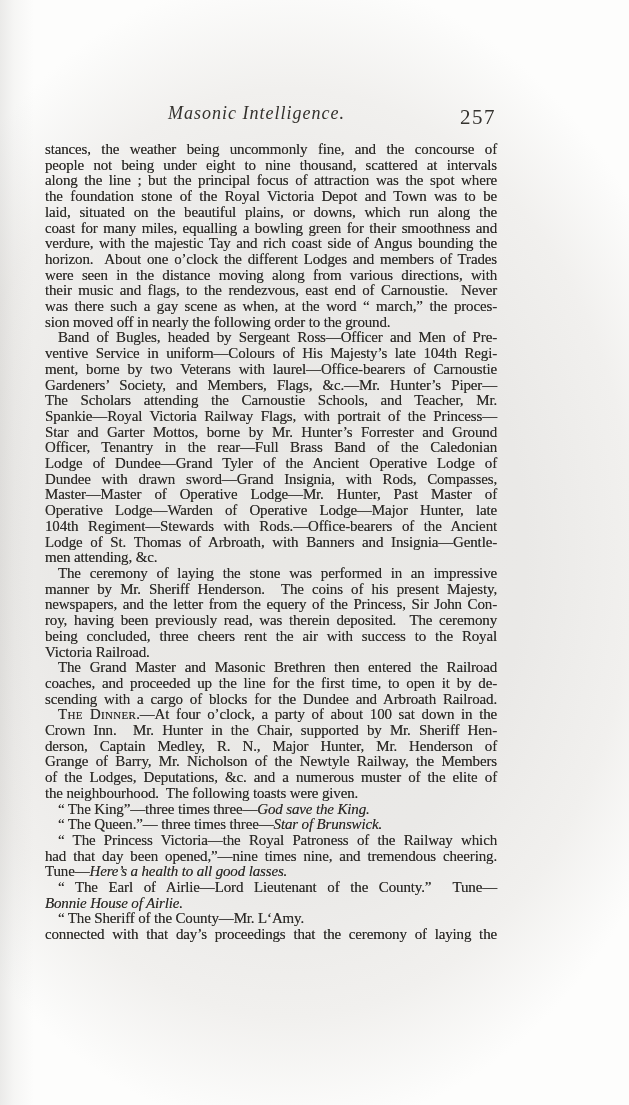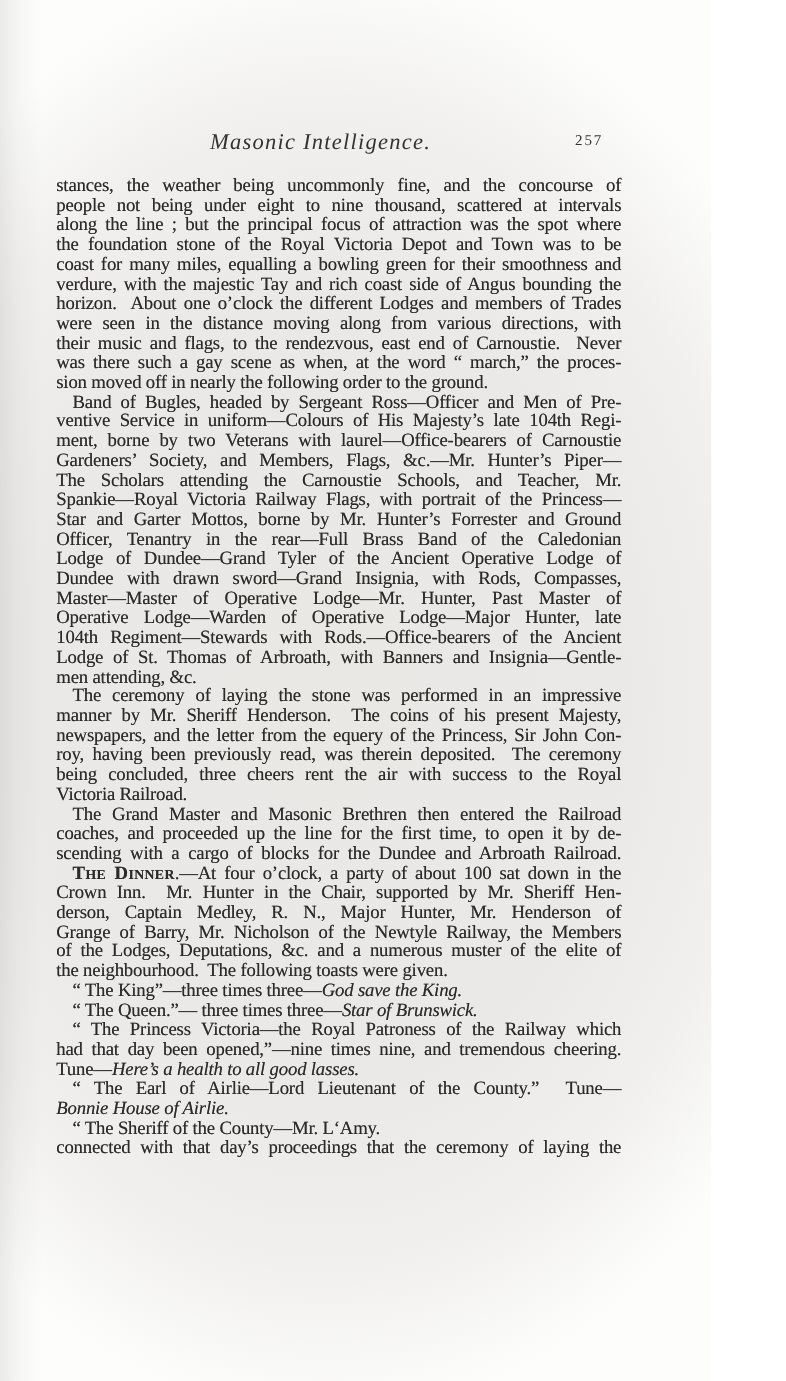--- a/index.html
+++ b/index.html
@@ -2,21 +2,21 @@
 <html><head>
 <meta charset="utf-8">
 <style>
   html, body {
     margin: 0;
     padding: 0;
     background: #ffffff;
   }
   .page {
     position: relative;
-    width: 569px;
+    width: 629px;
     height: 1105px;
     overflow: hidden;
     background:
       radial-gradient(ellipse 430px 580px at 46% 50%,
         #e9e8e5 0%, #eae9e7 55%, #f1f0ee 80%, #fbfbfa 97%, #fdfdfc 100%);
     font-family: "Liberation Serif", "DejaVu Serif", serif;
     color: #2d2b28;
   }
   
   .page::before {
@@ -35,21 +35,21 @@
     font-style: italic;
     font-size: 18px;
     letter-spacing: 1px;
     color: #34322e;
     white-space: nowrap;
   }
   .running-head .page-number {
     position: absolute;
     left: 460px;
     top: 105px;
-    font-size: 12px;
+    font-size: 21px;
     letter-spacing: 1.5px;
     color: #34322e;
   }
   .body-text {
     position: absolute;
     left: 45px;
     top: 142px;
     width: 452px;
     font-size: 15px;
     line-height: 15.7px;
@@ -57,35 +57,36 @@
     text-shadow: 0 0 0.35px rgba(45,43,40,0.65);
   }
   .line {
     text-align: justify;
     text-align-last: justify;
     white-space: normal;
   }
   .line.flush { text-align-last: left; }
   .line.indent { text-indent: 13px; }
   .seg-italic { font-style: italic; }
-  .seg-smallcaps { font-variant: small-caps; letter-spacing: 0.3px; font-weight: bold; }
+  .seg-smallcaps { font-variant: small-caps; letter-spacing: 0.3px; }
 </style>
 </head>
 <body>
 
 <div class="page">
   <div class="running-head">
     <span class="head-title">Masonic Intelligence.</span>
     <span class="page-number">257</span>
   </div>
   <div class="body-text">
       <div class="line"><span class="seg-plain">stances, the weather being uncommonly fine, and the concourse of</span></div>
       <div class="line"><span class="seg-plain">people not being under eight to nine thousand, scattered at intervals</span></div>
       <div class="line"><span class="seg-plain">along the line ; but the principal focus of attraction was the spot where</span></div>
       <div class="line"><span class="seg-plain">the foundation stone of the Royal Victoria Depot and Town was to be</span></div>
+      <div class="line"><span class="seg-plain">laid, situated on the beautiful plains, or downs, which run along the</span></div>
       <div class="line"><span class="seg-plain">coast for many miles, equalling a bowling green for their smoothness and</span></div>
       <div class="line"><span class="seg-plain">verdure, with the majestic Tay and rich coast side of Angus bounding the</span></div>
       <div class="line"><span class="seg-plain">horizon.&nbsp; About one o’clock the different Lodges and members of Trades</span></div>
       <div class="line"><span class="seg-plain">were seen in the distance moving along from various directions, with</span></div>
       <div class="line"><span class="seg-plain">their music and flags, to the rendezvous, east end of Carnoustie.&nbsp; Never</span></div>
       <div class="line"><span class="seg-plain">was there such a gay scene as when, at the word “ march,” the proces-</span></div>
       <div class="line flush"><span class="seg-plain">sion moved off in nearly the following order to the ground.</span></div>
       <div class="line indent"><span class="seg-plain">Band of Bugles, headed by Sergeant Ross—Officer and Men of Pre-</span></div>
       <div class="line"><span class="seg-plain">ventive Service in uniform—Colours of His Majesty’s late 104th Regi-</span></div>
       <div class="line"><span class="seg-plain">ment, borne by two Veterans with laurel—Office-bearers of Carnoustie</span></div>

